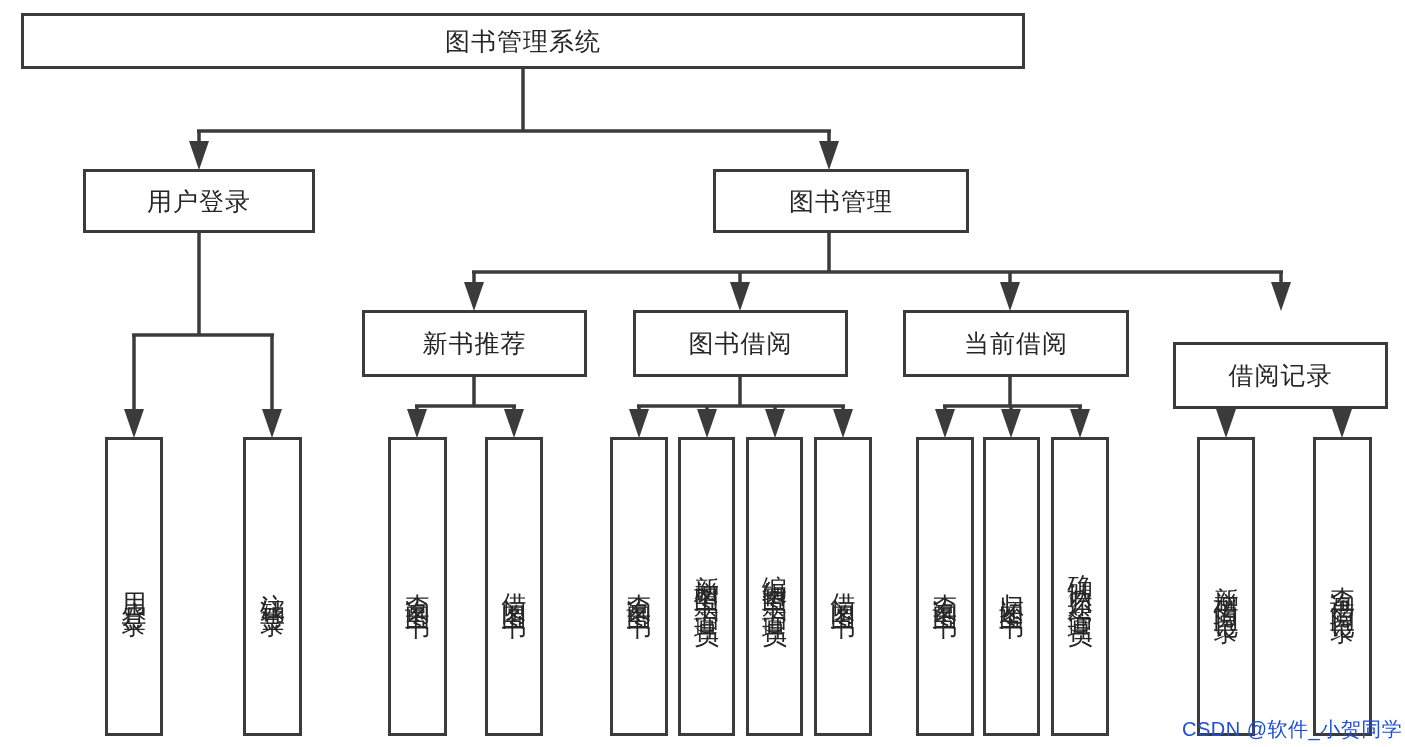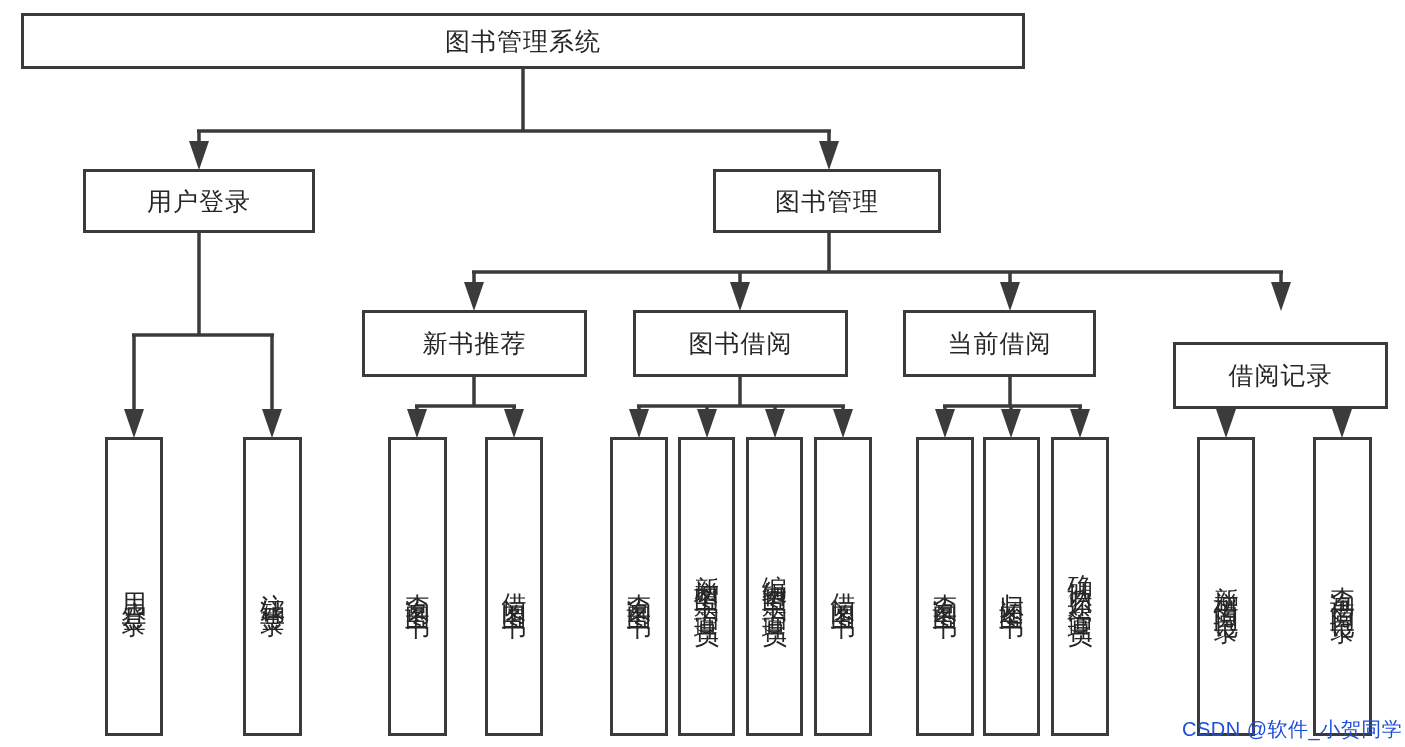--- a/index.html
+++ b/index.html
@@ -112,31 +112,31 @@
     </g>
   </svg>
 
   <div class="hbox" style="left:21px; top:13px; width:1004px; height:56px;">
     <span>图书管理系统</span>
   </div>
 
   <div class="hbox row2" style="left:83px; width:232px;">
     <span>用户登录</span>
   </div>
-  <div class="hbox row2" style="left:713px; width:228px;">
+  <div class="hbox row2" style="left:713px; width:256px;">
     <span>图书管理</span>
   </div>
 
   <div class="hbox row3" style="left:633px; width:215px;">
     <span>图书借阅</span>
   </div>
   <div class="hbox row3" style="left:362px; width:225px;">
     <span>新书推荐</span>
   </div>
-  <div class="hbox row3" style="left:903px; width:193px;">
+  <div class="hbox row3" style="left:903px; width:226px;">
     <span>当前借阅</span>
   </div>
   <div class="hbox row3" style="left:1173px; width:215px;margin-top:32px;">
     <span>借阅记录</span>
   </div>
 
   <div class="vbox leaf" style="left:105px; width:58px;">
     <span class="vlbl">用户登录</span>
   </div>
   <div class="vbox leaf" style="left:243px; width:59px;">

